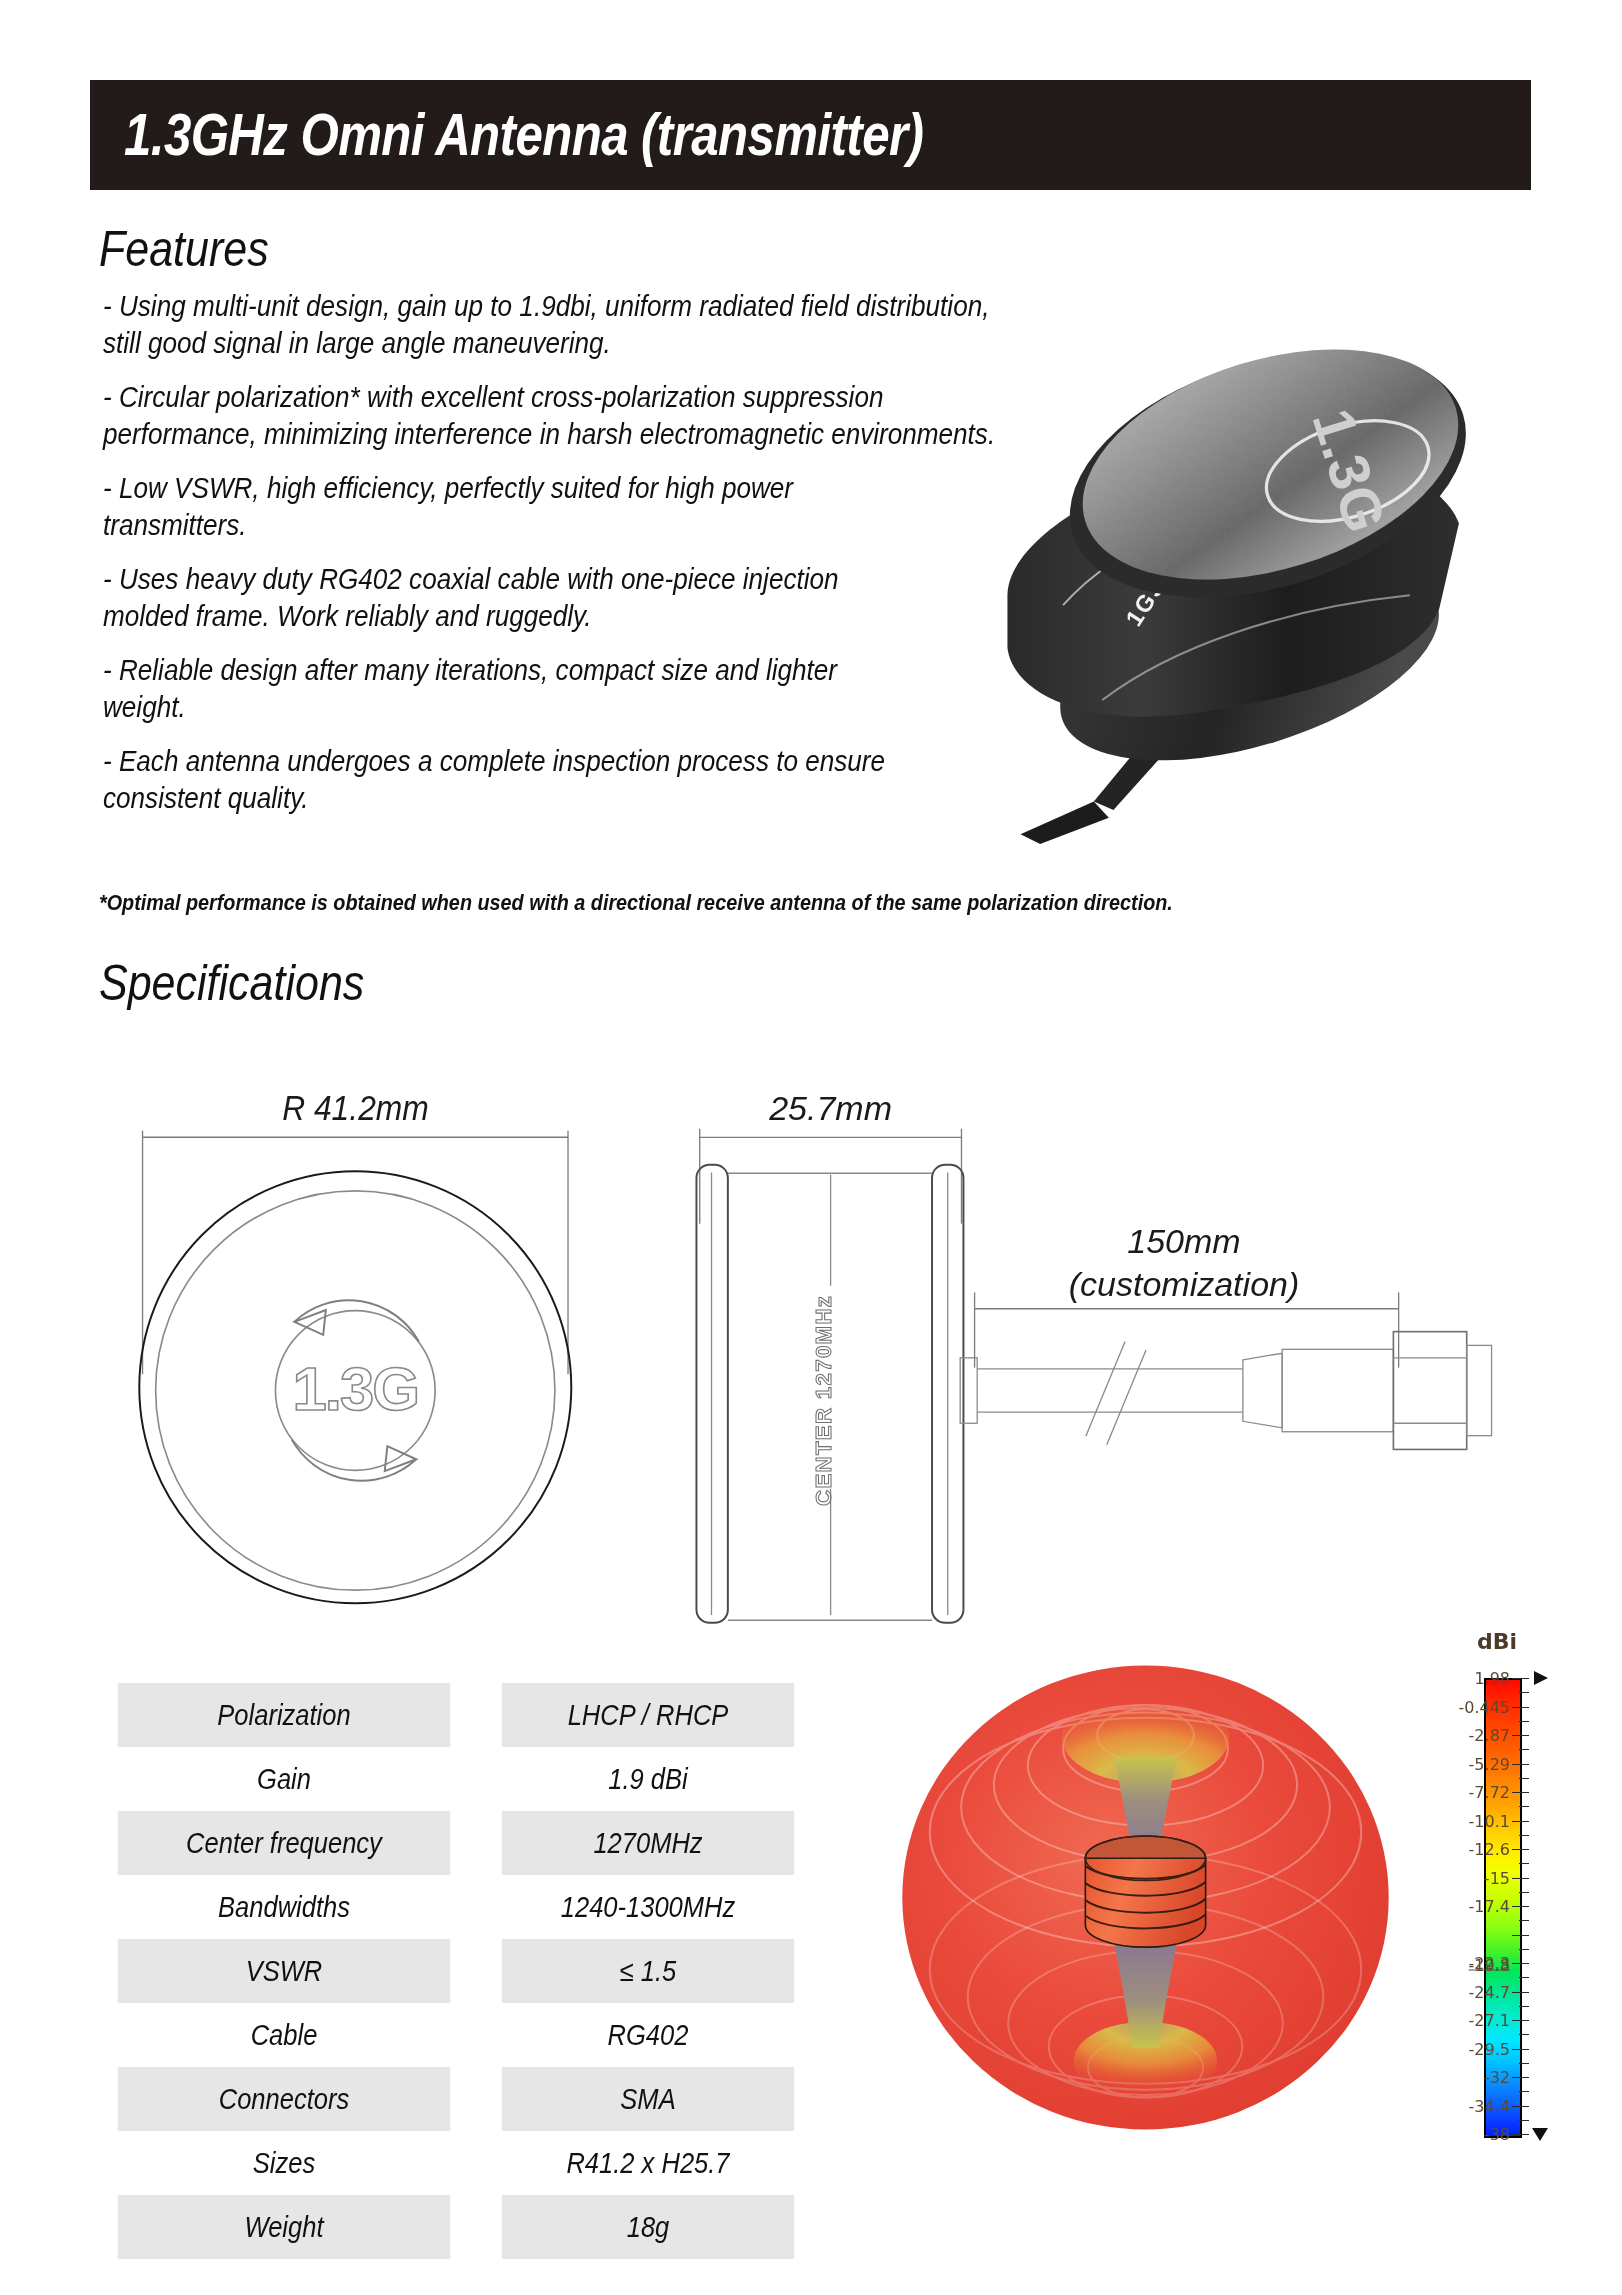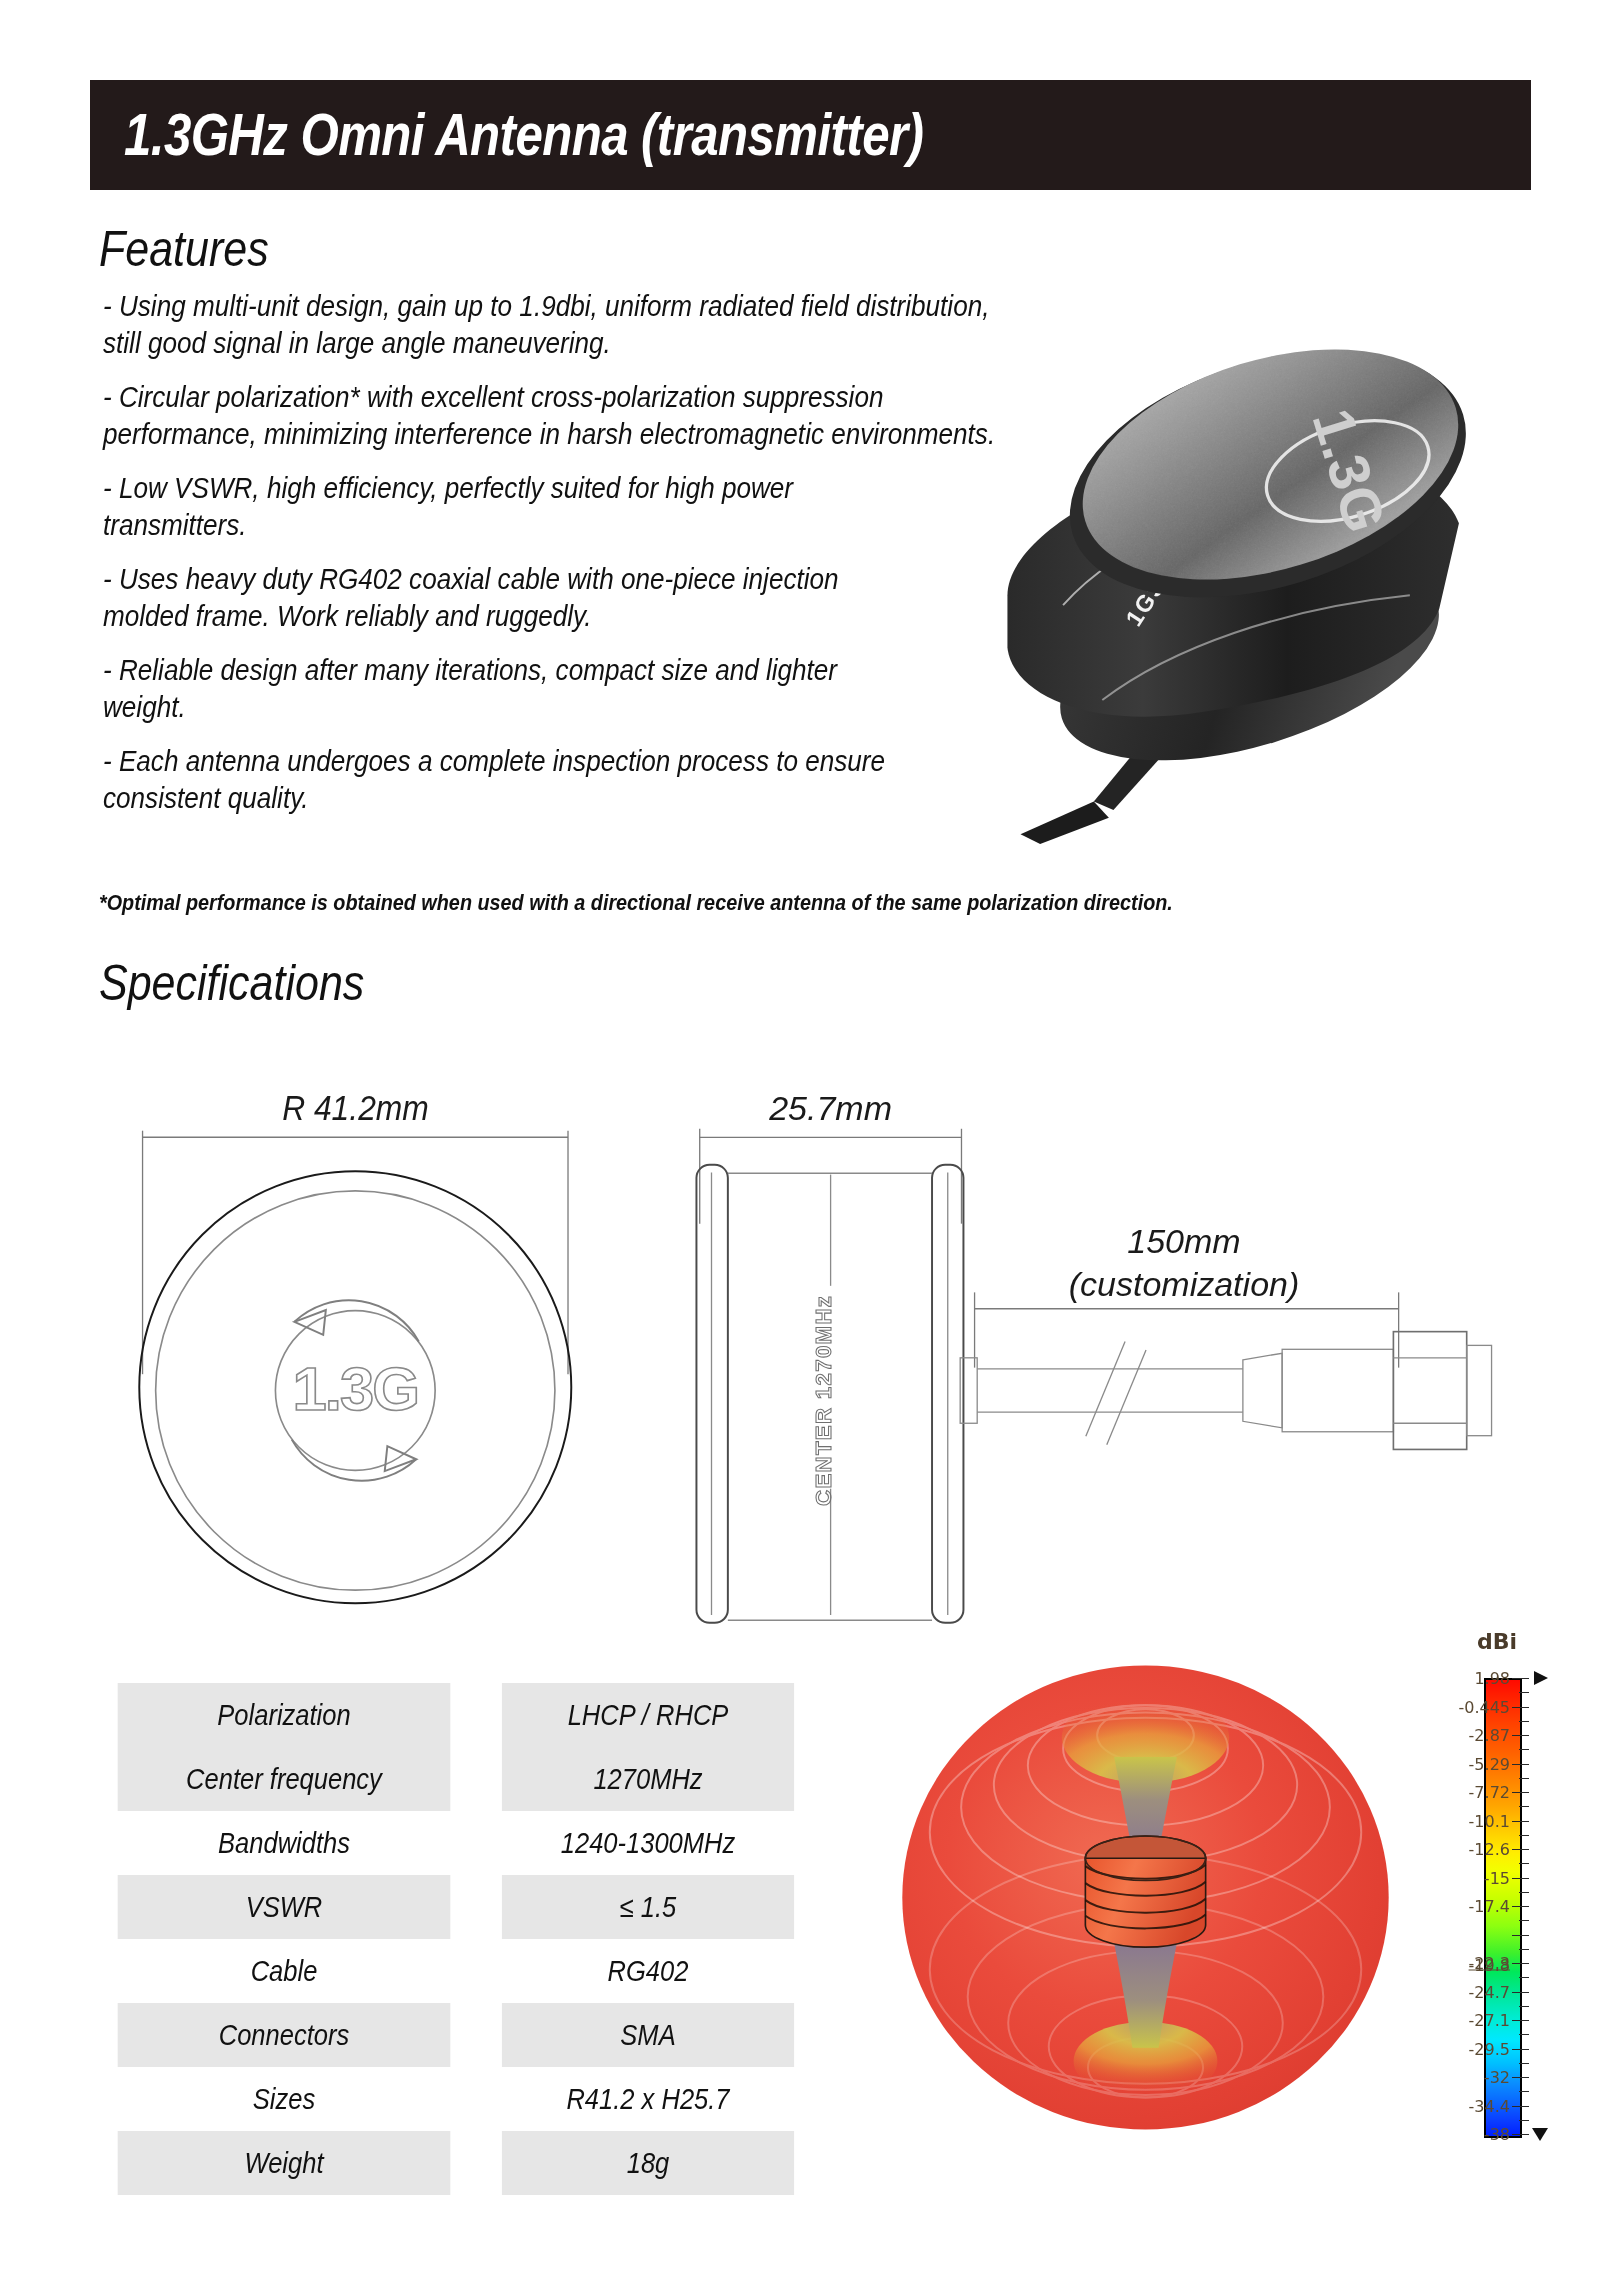--- a/index.html
+++ b/index.html
@@ -200,20 +200,24 @@
   <rect x="1110" y="415" width="112" height="180" fill="none" stroke="#6f6f6f" stroke-width="2.5"></rect>
   <line x1="1110" y1="455" x2="1222" y2="455" stroke="#8a8a8a" stroke-width="2"></line>
   <line x1="1110" y1="555" x2="1222" y2="555" stroke="#8a8a8a" stroke-width="2"></line>
   <rect x="1222" y="436" width="38" height="138" fill="none" stroke="#8a8a8a" stroke-width="2"></rect>
 </svg>
 
 <div class="abs" id="spec-table">
   <div class="spec-row shaded">
     <div class="spec-key">Polarization</div>
     <div class="spec-val">LHCP / RHCP</div>
+  </div>
+  <div class="spec-row">
+    <div class="spec-key">Gain</div>
+    <div class="spec-val">1.9 dBi</div>
   </div>
   <div class="spec-row shaded">
     <div class="spec-key">Center  frequency</div>
     <div class="spec-val">1270MHz</div>
   </div>
   <div class="spec-row">
     <div class="spec-key">Bandwidths</div>
     <div class="spec-val">1240-1300MHz</div>
   </div>
   <div class="spec-row shaded">

